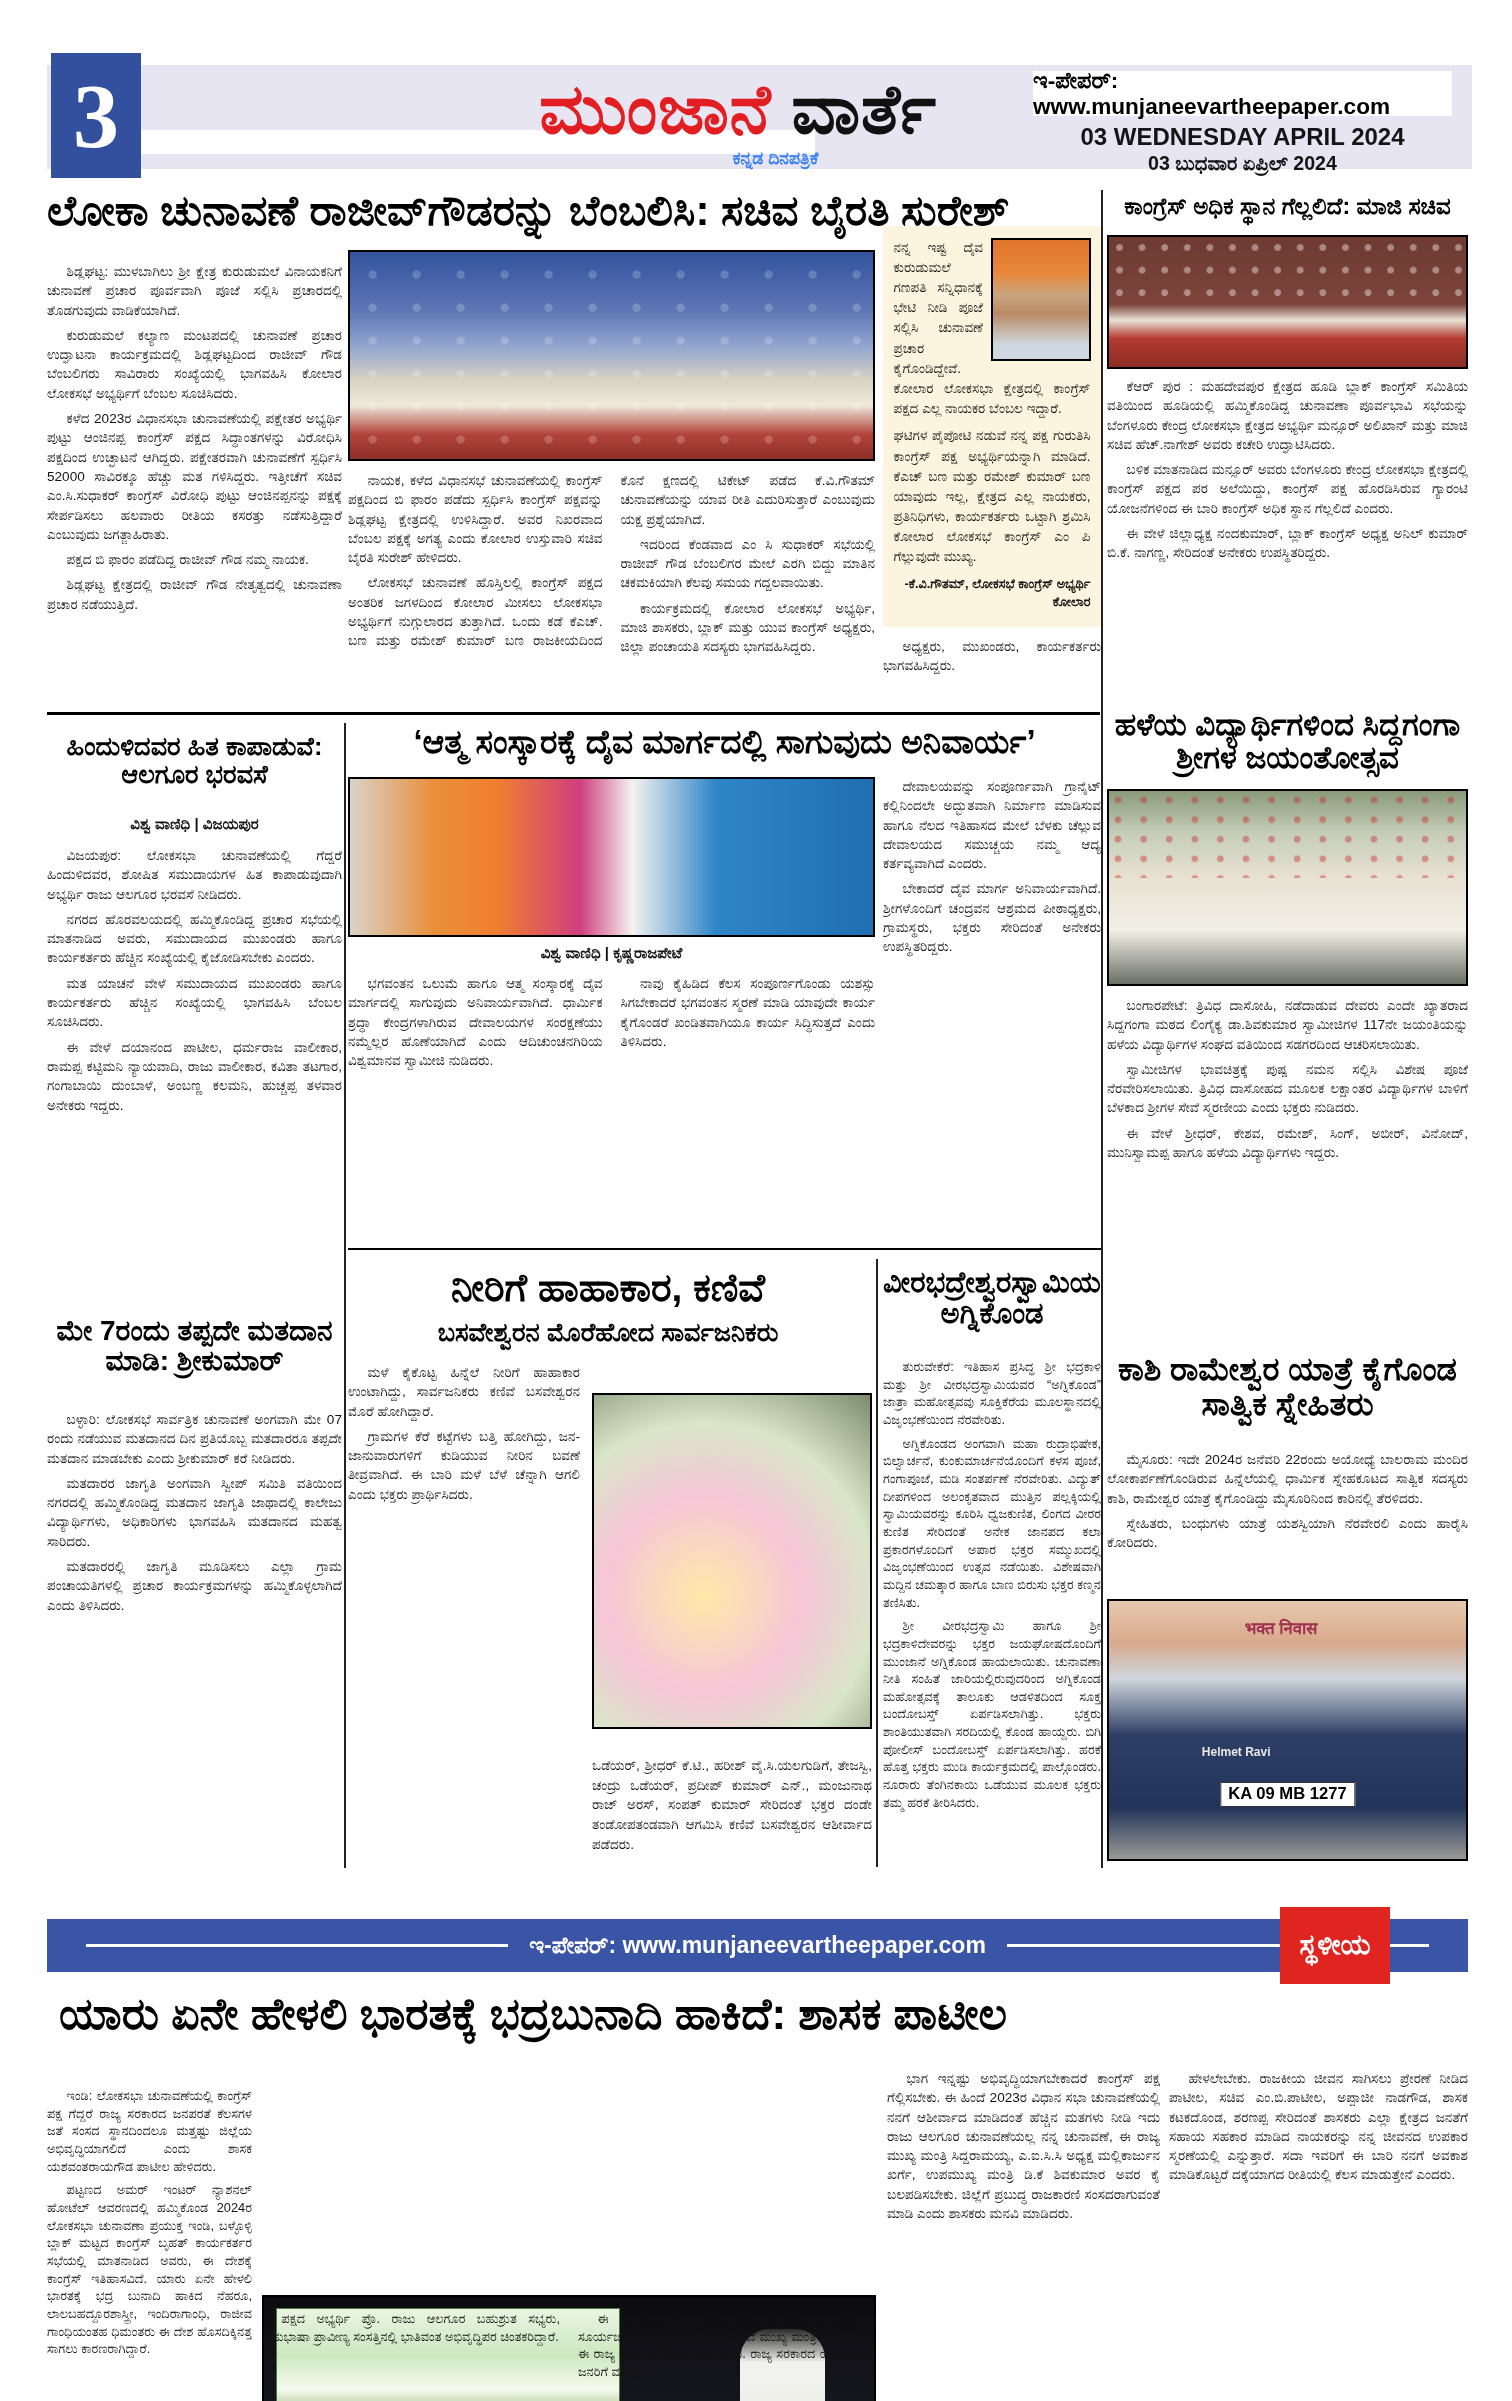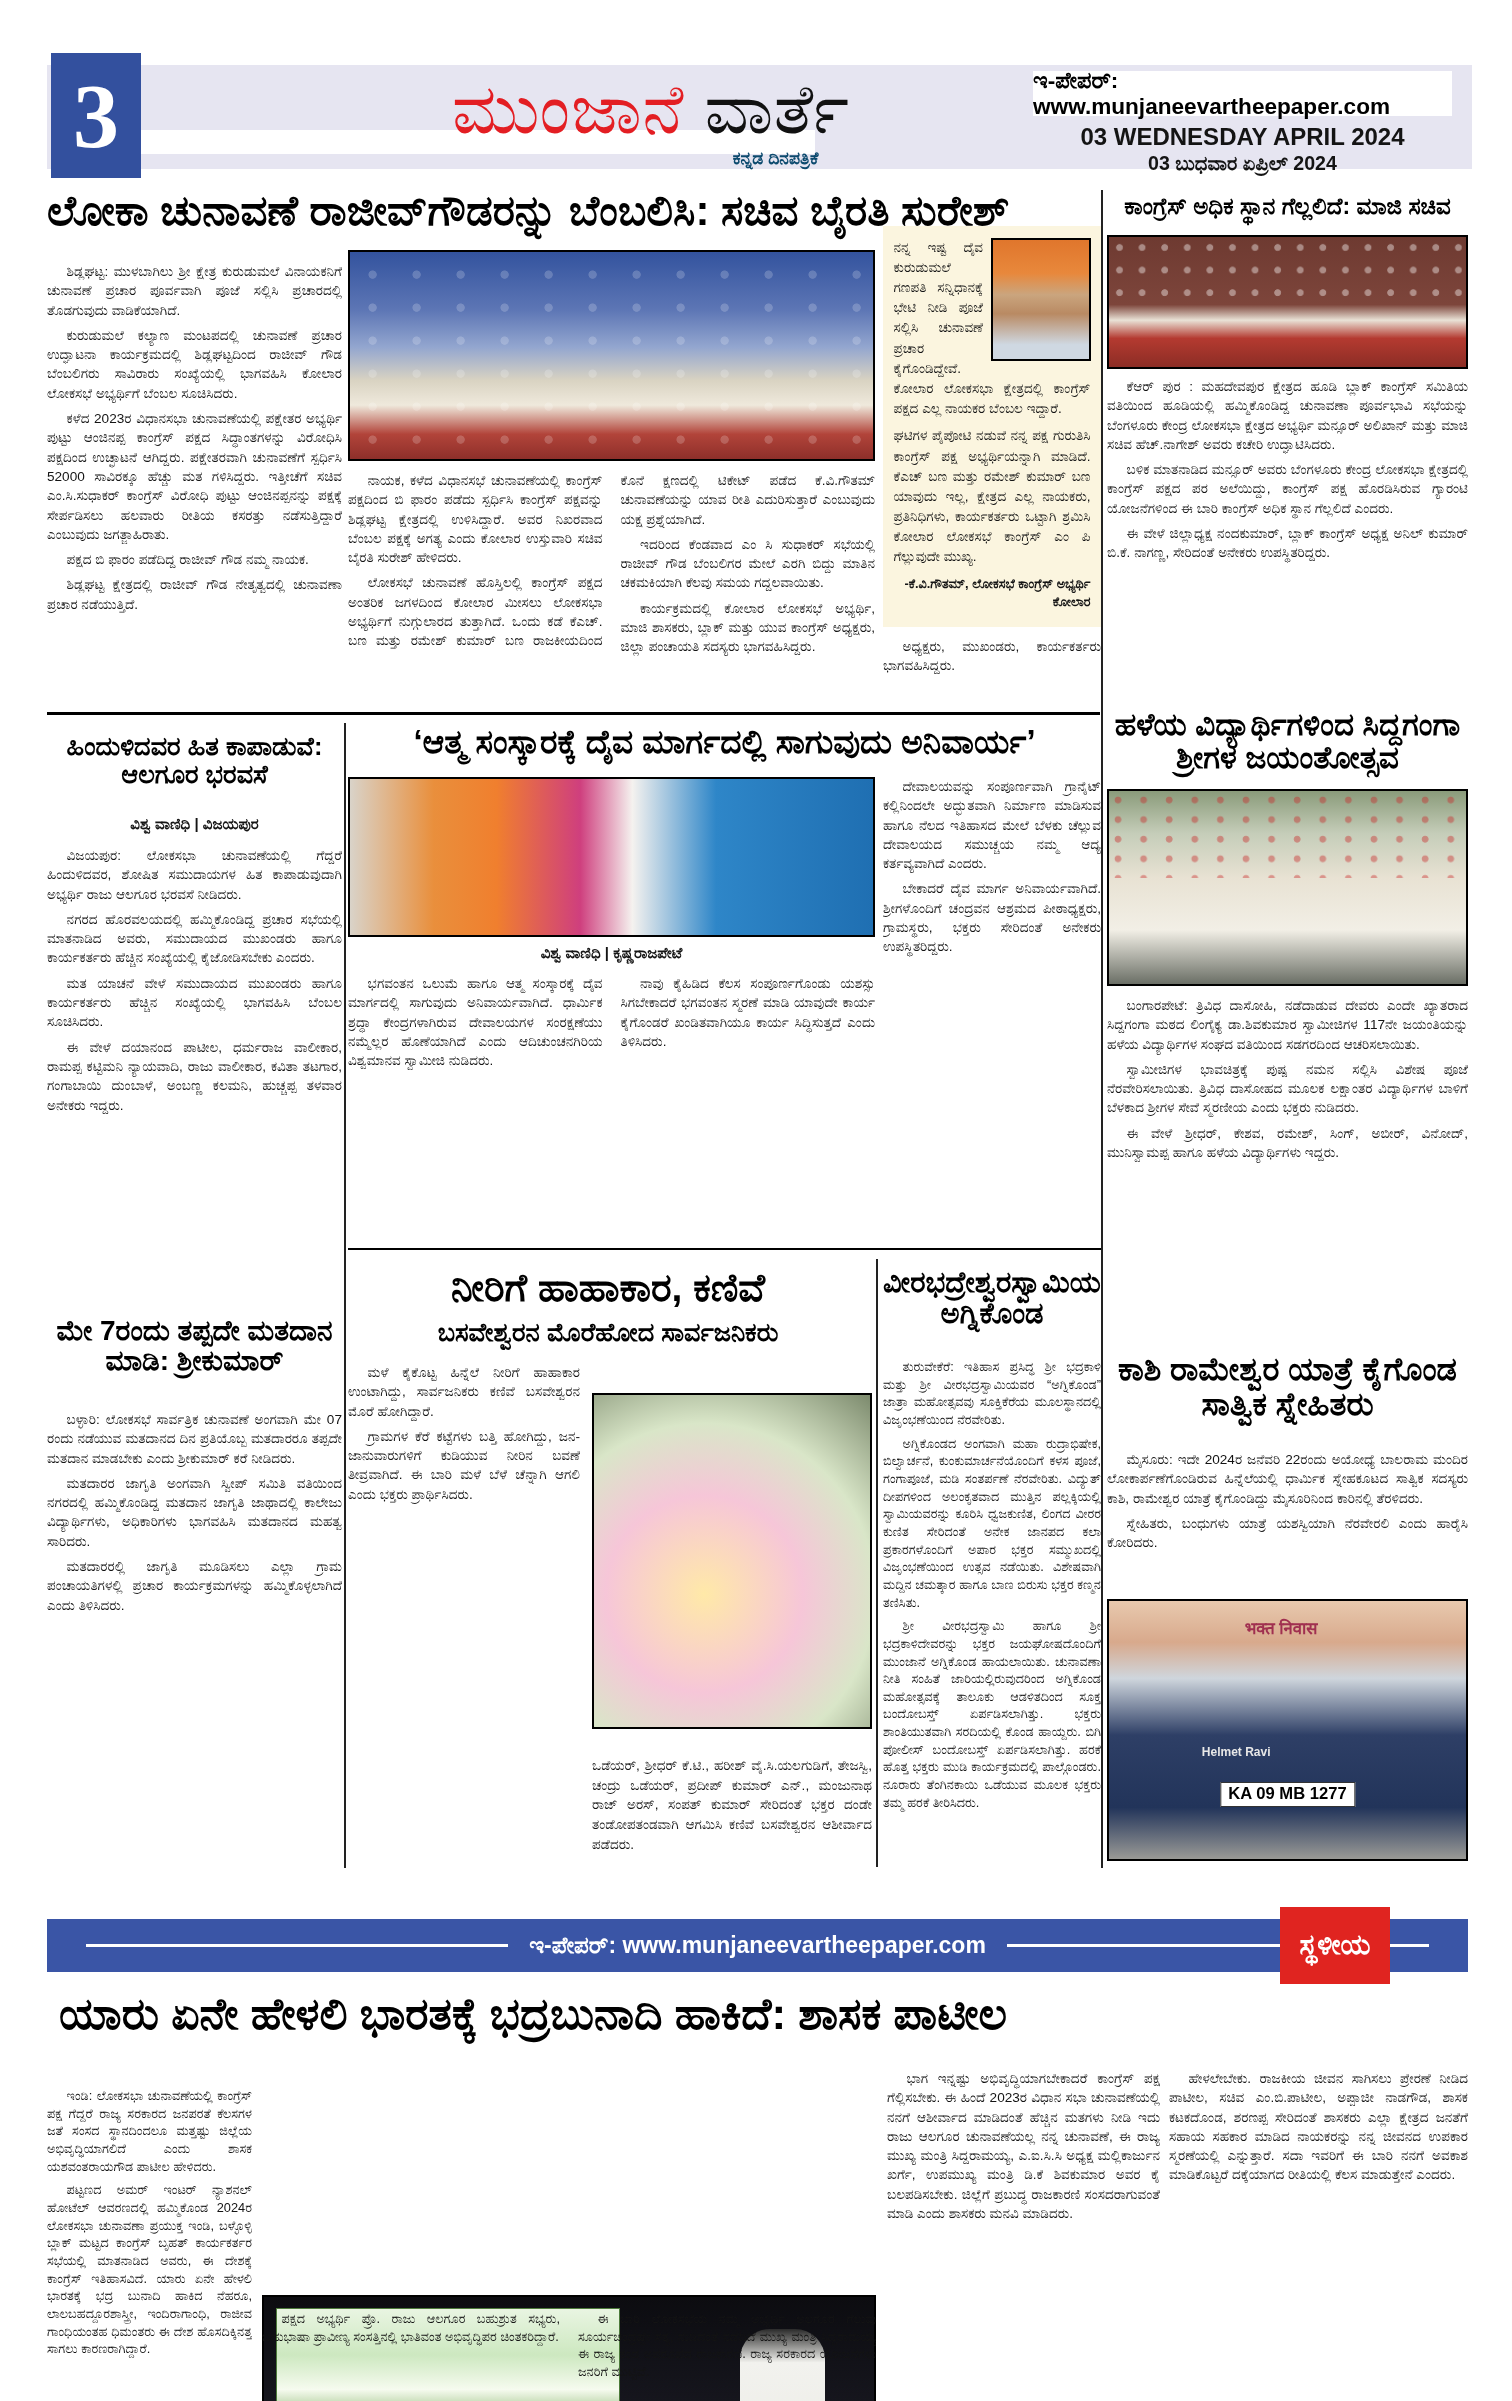--- a/index.html
+++ b/index.html
@@ -4,24 +4,24 @@
 <style>
   html,body{margin:0;padding:0;background:#f2f2f2;}
   .page{position:relative;width:1512px;height:2401px;background:#ffffff;
         font-family:"Liberation Sans","DejaVu Sans",sans-serif;color:#141414;overflow:hidden;}
   .abs{position:absolute;box-sizing:border-box;}
   
   .band{background:#e6e5f1;}
   .band-stripe{background:#ffffff;}
   .pagenum{background:#33509e;color:#fff;display:flex;align-items:center;justify-content:center;
            font-family:"Liberation Serif","DejaVu Serif",serif;font-size:92px;font-weight:bold;}
-  .masthead{text-align:left;font-weight:400;font-size:69px;line-height:1.0;letter-spacing:0.8px;}
+  .masthead{text-align:center;font-weight:700;font-size:69px;line-height:1.0;letter-spacing:0.8px;}
   .masthead .red{color:#e31e23;}
   .masthead .blk{color:#111;}
-  .masthead-sub{text-align:center;font-size:17.3px;font-weight:bold;color:#0c4a6e;}
+  .masthead-sub{text-align:center;font-size:17.3px;font-weight:bold;color:#3b82f6;}
   .epaper-box{background:#ffffff;display:flex;align-items:center;justify-content:center;
               font-size:22.6px;font-weight:bold;color:#000;}
   .date-en{text-align:center;font-size:24px;font-weight:800;}
   .date-kn{text-align:center;font-size:19.6px;font-weight:bold;}
   
   .hl{font-weight:800;color:#000;line-height:1.08;}
   .ctr{text-align:center;}
   .body-txt p{margin:0 0 6px 0;text-align:justify;text-indent:19.6px;font-size:13.6px;line-height:1.42;}
   .body-sm p{font-size:12.8px;line-height:1.38;}
   .byline{text-align:center;font-size:15px;font-weight:bold;}

